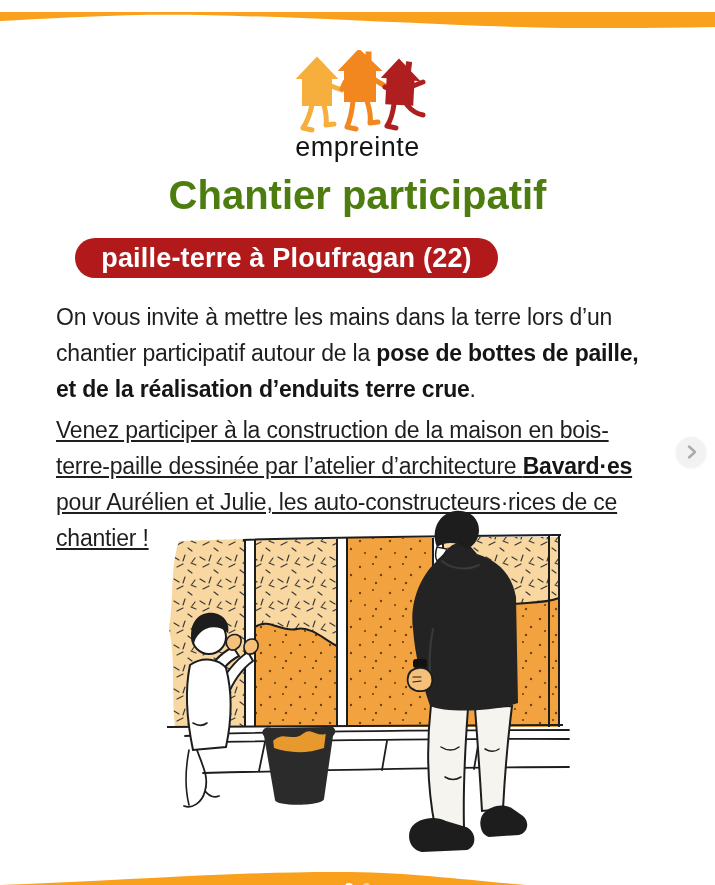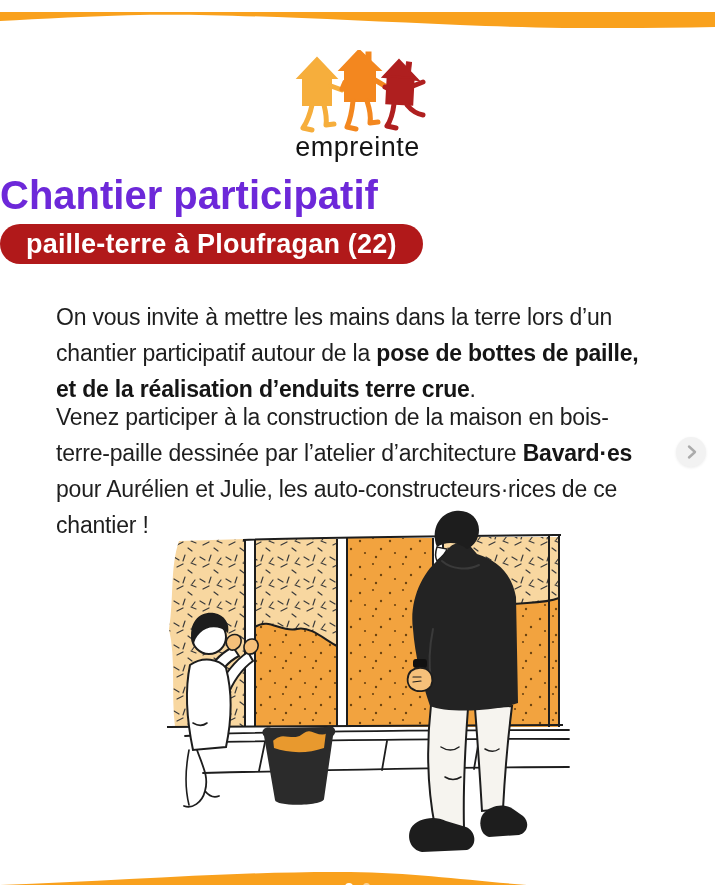--- a/index.html
+++ b/index.html
@@ -12,36 +12,36 @@
   .wave { position:absolute; left:0; width:715px; display:block; }
   .wave.top { top:0; }
   .wave.bottom { bottom:0; }
 
   .logo-houses { position:absolute; left:290px; top:38px; width:142px; height:84px; }
   .brand {
     position:absolute; top:120px; left:0; width:715px; text-align:center;
     font-size:27px; color:#141414; letter-spacing:0.5px; font-weight:500;
   }
   .title {
-    position:absolute; top:161px; left:0; width:715px; text-align:left;
-    font-size:40px; font-weight:bold; color:#6d28d9; letter-spacing:0px;
-  }
-  .pill-row { position:absolute; top:212px; left:0; width:573px; }
+    position:absolute; top:161px; left:0; width:715px; text-align:center;
+    font-size:40px; font-weight:bold; color:#4d7c0f; letter-spacing:0px;
+  }
+  .pill-row { position:absolute; top:226px; left:0; width:573px; text-align:center; }
   .pill {
     display:inline-block; background:#B1191A; color:#ffffff;
     font-size:27px; font-weight:bold; line-height:40px; height:40px;
     padding:0 26px; border-radius:20px; letter-spacing:0.2px;
   }
   .para {
     position:absolute; left:56px; width:602px;
     font-size:23px; line-height:36px; color:#1E1E1E; letter-spacing:-0.2px;
   }
   .para b { font-weight:bold; color:#151515; }
   .p1 { top:287px; }
-  .p2 { top:387px; }
+  .p2 { top:400px;text-decoration:underline; }
 
   .next-btn {
     position:absolute; left:676px; top:425px; width:30px; height:30px;
     border-radius:50%; background:#f2f2f2; border:none; cursor:pointer;
     box-shadow:0 1px 3px rgba(0,0,0,0.08); padding:0;
     display:flex; align-items:center; justify-content:center;
   }
   .illustration { position:absolute; left:145px; top:497px; width:430px; height:362px; }
 
   .dots { position:absolute; left:0; bottom:2px; width:715px; text-align:center; }

